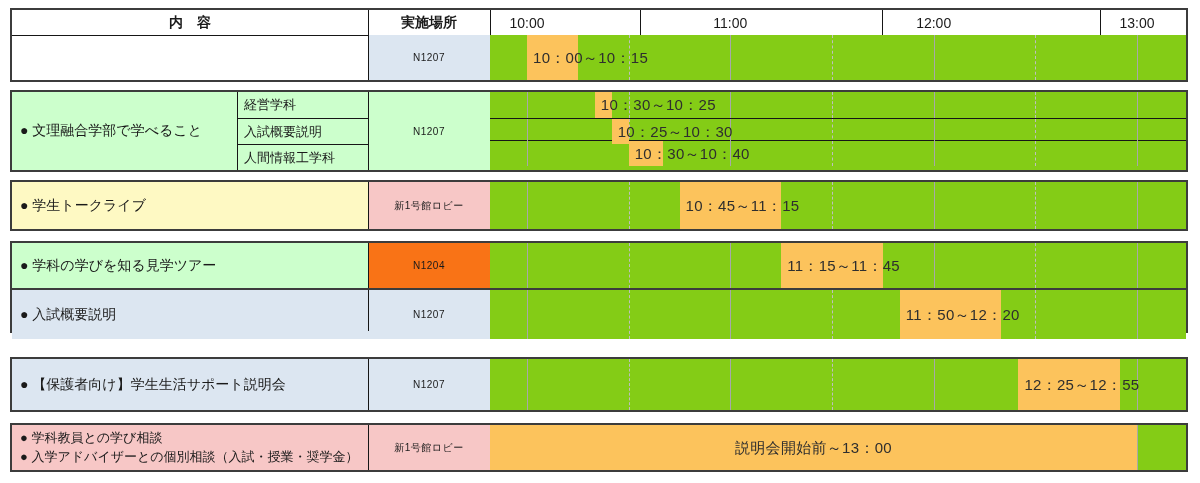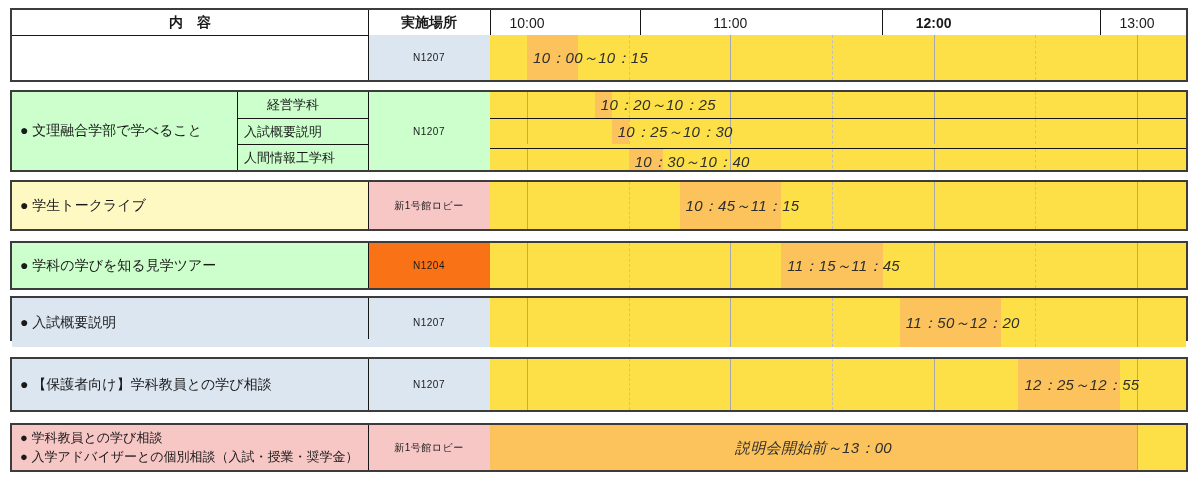--- a/index.html
+++ b/index.html
@@ -18,41 +18,41 @@
   .hsep{position:absolute;top:0;height:25px;width:1px;background:#161616;}
   .content-cell{position:absolute;display:flex;align-items:center;padding-left:8px;
                 box-sizing:border-box;font-size:14px;white-space:nowrap;}
   .content-lines{flex-direction:column;align-items:flex-start;justify-content:center;
                  font-size:13px;line-height:1.45;}
   .loc-cell{position:absolute;display:flex;align-items:center;justify-content:center;
             font-size:10px;letter-spacing:0.5px;white-space:nowrap;}
   .subcol{position:absolute;}
   .subcell{position:absolute;left:0;right:0;display:flex;align-items:center;padding-left:7px;
            box-sizing:border-box;font-size:13px;border-top:1px solid #161616;white-space:nowrap;}
-  .subcell.first{border-top:none;margin-left:23px;}
-  .timeline{position:absolute;overflow:hidden;background:#fde047;font-style:italic;}
+  .subcell.first{border-top:none;}
+  .timeline{position:absolute;overflow:hidden;background:#84cc16;}
   .lane{position:absolute;left:0;right:0;}
   .lane.sep{border-top:1px solid #161616;box-sizing:border-box;}
   .grid{position:absolute;top:0;bottom:0;width:0;border-left:1px solid #a8a8a8;z-index:1;}
   .grid.dashed{border-left:1px dashed #bfbfbf;}
   .bar{position:absolute;top:0;bottom:0;z-index:2;}
   .bar-label{position:absolute;top:50%;transform:translateY(-50%);font-size:15px;color:#2e2e2e;
              white-space:nowrap;z-index:3;letter-spacing:0.3px;}
 </style>
 </head>
 <body>
 
 <div id="stage">
   <div id="table">
       <div class="band" style="top: 0px; height: 74px;">
         <div class="hcell" style="left: 0px; width: 356px;">内　容</div>
         <div class="hcell" style="left: 356px; width: 122px;">実施場所</div>
         <div class="hour-label" style="left: 515px;">10:00</div>
         <div class="hour-label" style="left: 718.333px;">11:00</div>
-        <div class="hour-label" style="left: 921.667px; font-weight: bold;">12:00</div>
+        <div class="hour-label" style="left: 921.667px;">12:00</div>
         <div class="hour-label" style="left: 1125px;">13:00</div>
         <div class="hsep" style="left: 628px;"></div>
         <div class="hsep" style="left: 870px;"></div>
         <div class="hsep" style="left: 1088px;"></div>
         <div class="hline" style="top: 25px;"></div>
         <div class="loc-cell" style="left: 356px; width: 122px; top: 25px; height: 45px; background: rgb(220, 230, 241);">N1207</div>
         <div class="vsep" style="left: 356px;"></div>
         <div class="vsep" style="left: 478px;"></div>
         <div class="timeline" style="left: 478px; right: 0px; top: 25px; height: 45px;">
           <div class="lane" style="top: 0px; bottom: 0px;">
@@ -82,34 +82,34 @@
         <div class="timeline" style="left: 478px; right: 0px; top: 0px; height: 78px;">
           <div class="lane" style="top: 0px; height: 26px;">
             <div class="grid" style="left: 37px;"></div>
             <div class="grid dashed" style="left: 138.667px;"></div>
             <div class="grid" style="left: 240.333px;"></div>
             <div class="grid dashed" style="left: 342px;"></div>
             <div class="grid" style="left: 443.667px;"></div>
             <div class="grid dashed" style="left: 545.333px;"></div>
             <div class="grid" style="left: 647px;"></div>
             <div class="bar" style="left: 104.778px; width: 16.9444px; background: rgb(252, 195, 92);"></div>
-            <div class="bar-label" style="left: 110.778px;">10：20～10：25</div>
+            <div class="bar-label" style="left: 110.778px;">10：30～10：25</div>
           </div>
           <div class="lane sep" style="top: 26px; height: 26px;">
             <div class="grid" style="left: 37px;"></div>
             <div class="grid dashed" style="left: 138.667px;"></div>
             <div class="grid" style="left: 240.333px;"></div>
             <div class="grid dashed" style="left: 342px;"></div>
             <div class="grid" style="left: 443.667px;"></div>
             <div class="grid dashed" style="left: 545.333px;"></div>
             <div class="grid" style="left: 647px;"></div>
             <div class="bar" style="left: 121.722px; width: 16.9444px; background: rgb(252, 195, 92);"></div>
             <div class="bar-label" style="left: 127.722px;">10：25～10：30</div>
           </div>
-          <div class="lane sep" style="top: 56px; height: 26px;">
+          <div class="lane sep" style="top: 48px; height: 26px;">
             <div class="grid" style="left: 37px;"></div>
             <div class="grid dashed" style="left: 138.667px;"></div>
             <div class="grid" style="left: 240.333px;"></div>
             <div class="grid dashed" style="left: 342px;"></div>
             <div class="grid" style="left: 443.667px;"></div>
             <div class="grid dashed" style="left: 545.333px;"></div>
             <div class="grid" style="left: 647px;"></div>
             <div class="bar" style="left: 138.667px; width: 33.8889px; background: rgb(252, 195, 92);"></div>
             <div class="bar-label" style="left: 144.667px;">10：30～10：40</div>
           </div>
@@ -146,41 +146,41 @@
             <div class="grid" style="left: 240.333px;"></div>
             <div class="grid dashed" style="left: 342px;"></div>
             <div class="grid" style="left: 443.667px;"></div>
             <div class="grid dashed" style="left: 545.333px;"></div>
             <div class="grid" style="left: 647px;"></div>
             <div class="bar" style="left: 291.167px; width: 101.667px; background: rgb(252, 195, 92);"></div>
             <div class="bar-label" style="left: 297.167px;">11：15～11：45</div>
           </div>
         </div>
       </div>
-      <div class="band" style="top: 288px; height: 45px;">
+      <div class="band" style="top: 280px; height: 45px;">
         <div class="content-cell" style="left: 0px; width: 356px; top: 0px; height: 49px; background: rgb(220, 230, 241);">● 入試概要説明</div>
         <div class="loc-cell" style="left: 356px; width: 122px; top: 0px; height: 49px; background: rgb(220, 230, 241);">N1207</div>
         <div class="vsep" style="left: 356px;"></div>
         <div class="vsep" style="left: 478px;"></div>
         <div class="timeline" style="left: 478px; right: 0px; top: 0px; height: 49px;">
           <div class="lane" style="top: 0px; bottom: 0px;">
             <div class="grid" style="left: 37px;"></div>
             <div class="grid dashed" style="left: 138.667px;"></div>
             <div class="grid" style="left: 240.333px;"></div>
             <div class="grid dashed" style="left: 342px;"></div>
             <div class="grid" style="left: 443.667px;"></div>
             <div class="grid dashed" style="left: 545.333px;"></div>
             <div class="grid" style="left: 647px;"></div>
             <div class="bar" style="left: 409.778px; width: 101.667px; background: rgb(252, 195, 92);"></div>
             <div class="bar-label" style="left: 415.778px;">11：50～12：20</div>
           </div>
         </div>
       </div>
       <div class="band" style="top: 349px; height: 55px;">
-        <div class="content-cell" style="left: 0px; width: 356px; top: 0px; height: 51px; background: rgb(220, 230, 241);">● 【保護者向け】学科教員との学び相談</div>
+        <div class="content-cell" style="left: 0px; width: 356px; top: 0px; height: 51px; background: rgb(220, 230, 241);">● 【保護者向け】学生生活サポート説明会</div>
         <div class="loc-cell" style="left: 356px; width: 122px; top: 0px; height: 51px; background: rgb(220, 230, 241);">N1207</div>
         <div class="vsep" style="left: 356px;"></div>
         <div class="vsep" style="left: 478px;"></div>
         <div class="timeline" style="left: 478px; right: 0px; top: 0px; height: 51px;">
           <div class="lane" style="top: 0px; bottom: 0px;">
             <div class="grid" style="left: 37px;"></div>
             <div class="grid dashed" style="left: 138.667px;"></div>
             <div class="grid" style="left: 240.333px;"></div>
             <div class="grid dashed" style="left: 342px;"></div>
             <div class="grid" style="left: 443.667px;"></div>

